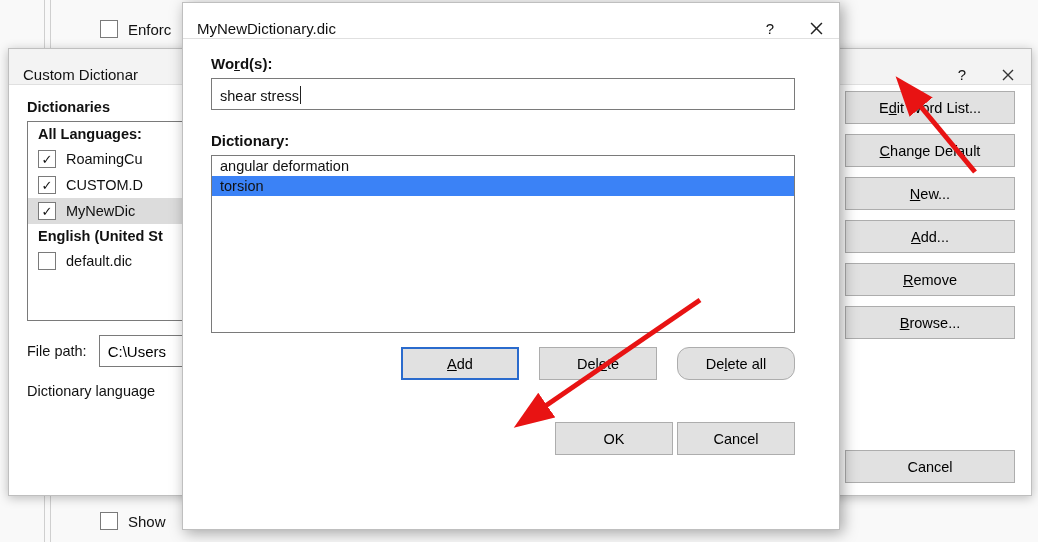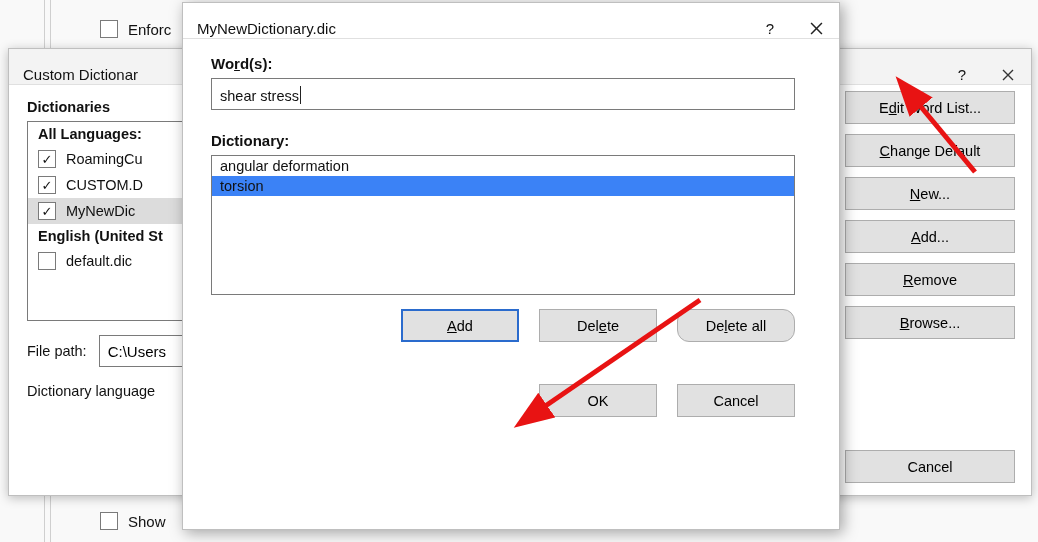--- a/index.html
+++ b/index.html
@@ -71,21 +71,21 @@
   input.txt {
     width: 100%; height: 32px; border:1px solid #7a7a7a; padding: 0 8px;
     font-family: inherit; font-size: 15px;
   }
   .u { text-decoration: underline; }
   
   .bg-check { display:flex; align-items:center; font-size:15px; }
   .bg-check .check { margin-right: 10px; }
   .list-item { padding: 2px 8px; }
   .list-item.sel { background:#3b82f6; }
-  .btn-row { display:flex; gap:20px; justify-content:flex-end; margin-top:14px; }
+  .btn-row { display:flex; gap:4px; justify-content:flex-end; margin-top:14px; }
   .mid-btn-row { display:flex; gap:20px; justify-content:flex-end; margin-top:14px; }
   .section-label { font-weight:600; }
   .caret { border-left: 1px solid #222; height: 18px; display:inline-block; vertical-align:middle; margin-left:1px; animation: blink 1s step-end infinite; }
   @keyframes blink { 50% { opacity: 0; } }
   svg.arrow { position:absolute; pointer-events:none; }
 </style>
 </head>
 <body>
 
 <div style="position:absolute; left:0; top:0; width:1038px; height:542px;">
@@ -191,21 +191,21 @@
   <div class="body" style="padding:16px 44px 18px 28px;">
     <label class="hdr">
       Wo<span class="u">r</span>d(s):
     </label>
     <div style="position:relative; border:1px solid #7a7a7a; height:32px; background:#fff; padding:5px 8px; display:flex; align-items:flex-end;">
       <span>shear stress</span>
         <span class="caret"></span>
     </div>
 
     <label class="hdr" style="margin-top:22px;">Dictionary:</label>
-    <div class="listbox" style="height:140px;">
+    <div class="listbox" style="height:178px;">
       <div class="list-item">angular deformation</div>
       <div class="list-item sel">torsion</div>
     </div>
 
     <div class="mid-btn-row">
       <button class="btn focus" style="min-width:118px;">
         <span class="u">A</span><span>dd</span>
       </button>
       <button class="btn" style="min-width:118px;">
         Del<span class="u">e</span>te

